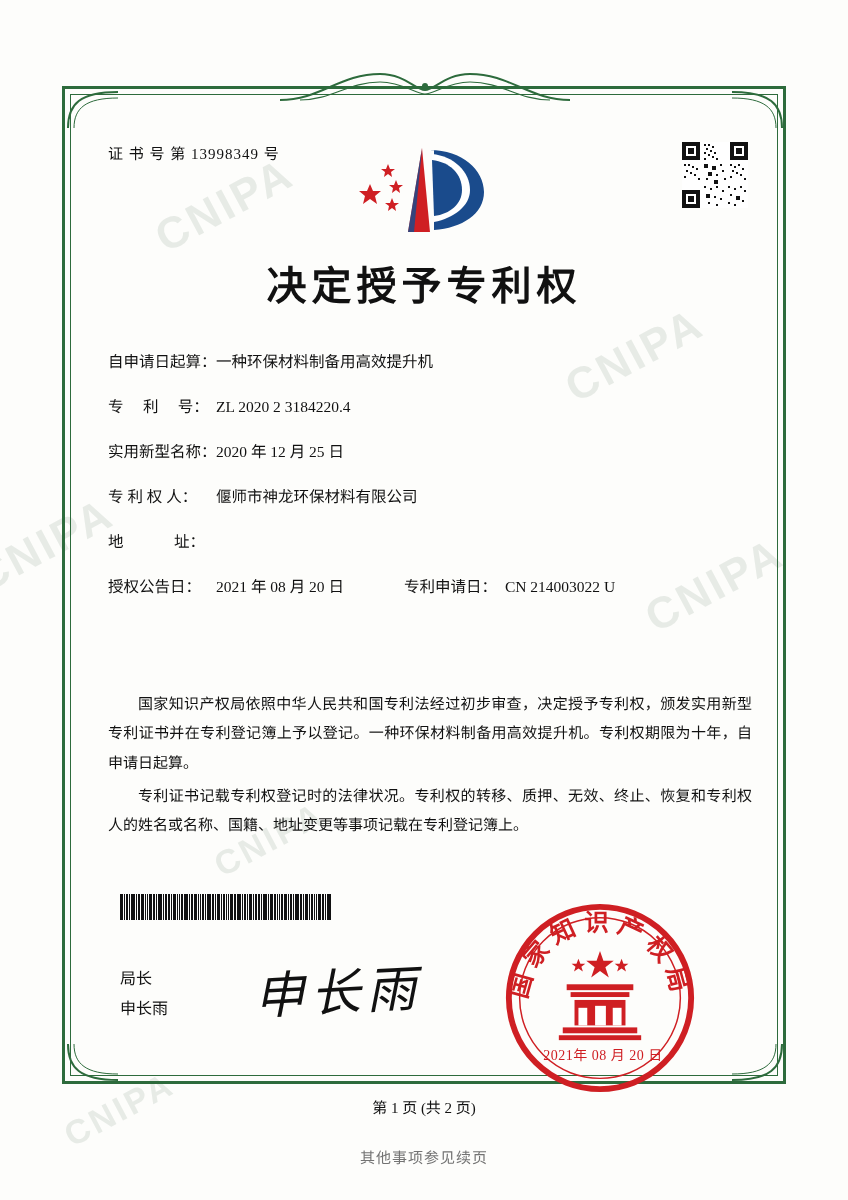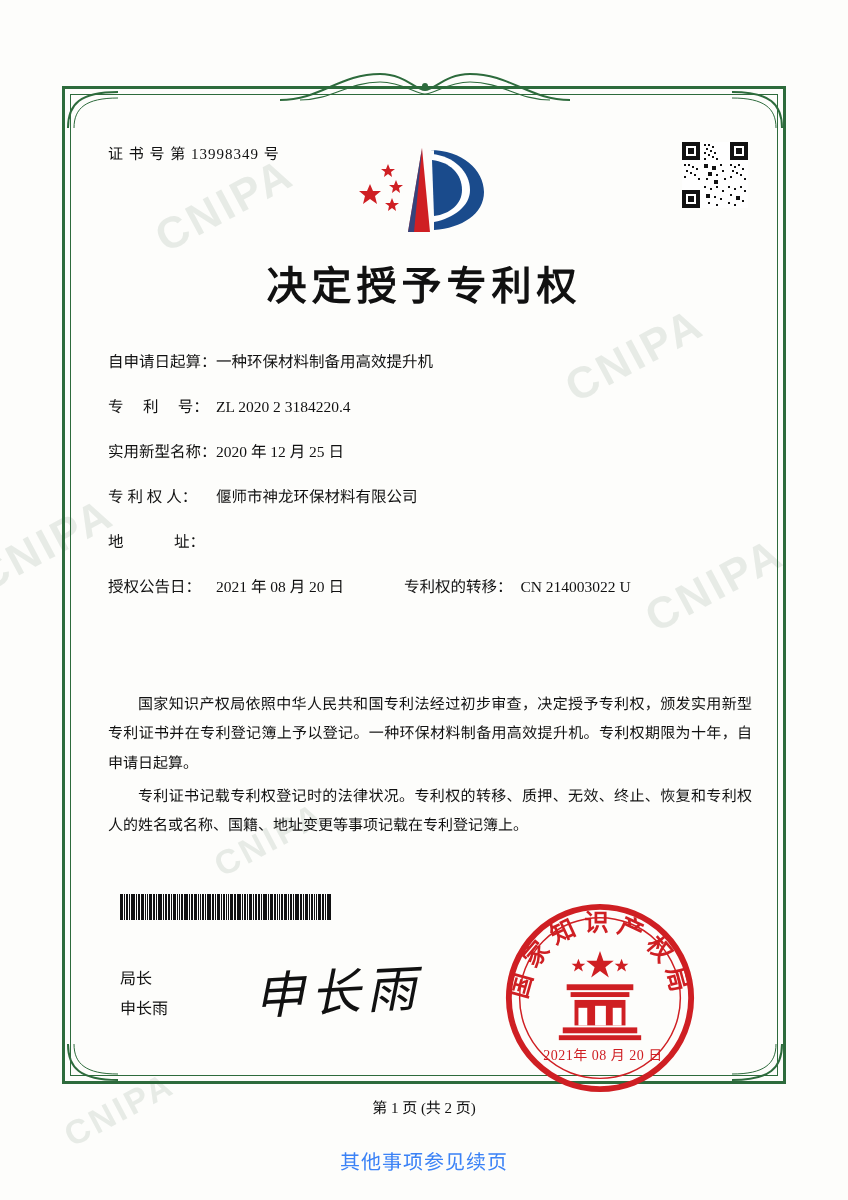--- a/index.html
+++ b/index.html
@@ -222,22 +222,22 @@
     text-align: center;
     font-size: 15px;
     color: #111;
   }
   .footer-note {
     position: absolute;
     left: 0;
     right: 0;
     top: 1146px;
     text-align: center;
-    font-size: 20px;
-    color: #3b82f6;
+    font-size: 15px;
+    color: #737373;
     letter-spacing: 1px;
   }
 </style>
 </head>
 <body>
 
 <div class="page">
 
   <div class="watermark-layer">
     <div class="wm" style="left:150px; top:180px;">CNIPA</div>
@@ -381,21 +381,21 @@
       <div class="field-row">
         <span class="field-label">专 利 权 人：</span>
         <span class="field-value">偃师市神龙环保材料有限公司</span>
       </div>
       <div class="field-row">
         <span class="field-label">地　　　 址：</span>
       </div>
       <div class="field-row dual">
         <span class="field-label">授权公告日：</span>
         <span class="field-value">2021 年 08 月 20 日</span>
-        <span class="second-label">专利权的转移：</span>
+        <span class="second-label">专利申请日：</span>
         <span class="field-value" style="margin-left:8px;">CN 214003022 U</span>
       </div>
     </div>
 
     <div class="paragraphs">
       <p>国家知识产权局依照中华人民共和国专利法经过初步审查，决定授予专利权，颁发实用新型专利证书并在专利登记簿上予以登记。一种环保材料制备用高效提升机。专利权期限为十年，自申请日起算。</p>
       <p>专利证书记载专利权登记时的法律状况。专利权的转移、质押、无效、终止、恢复和专利权人的姓名或名称、国籍、地址变更等事项记载在专利登记簿上。</p>
     </div>
 
     <div class="barcode">

